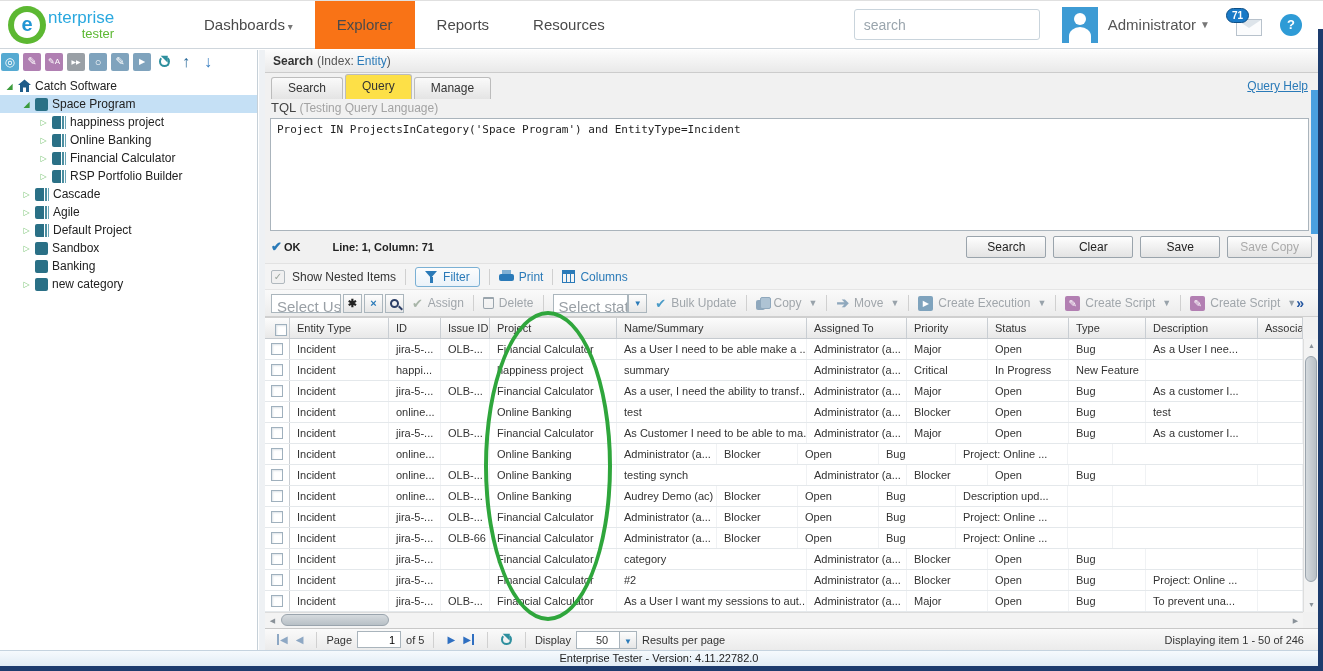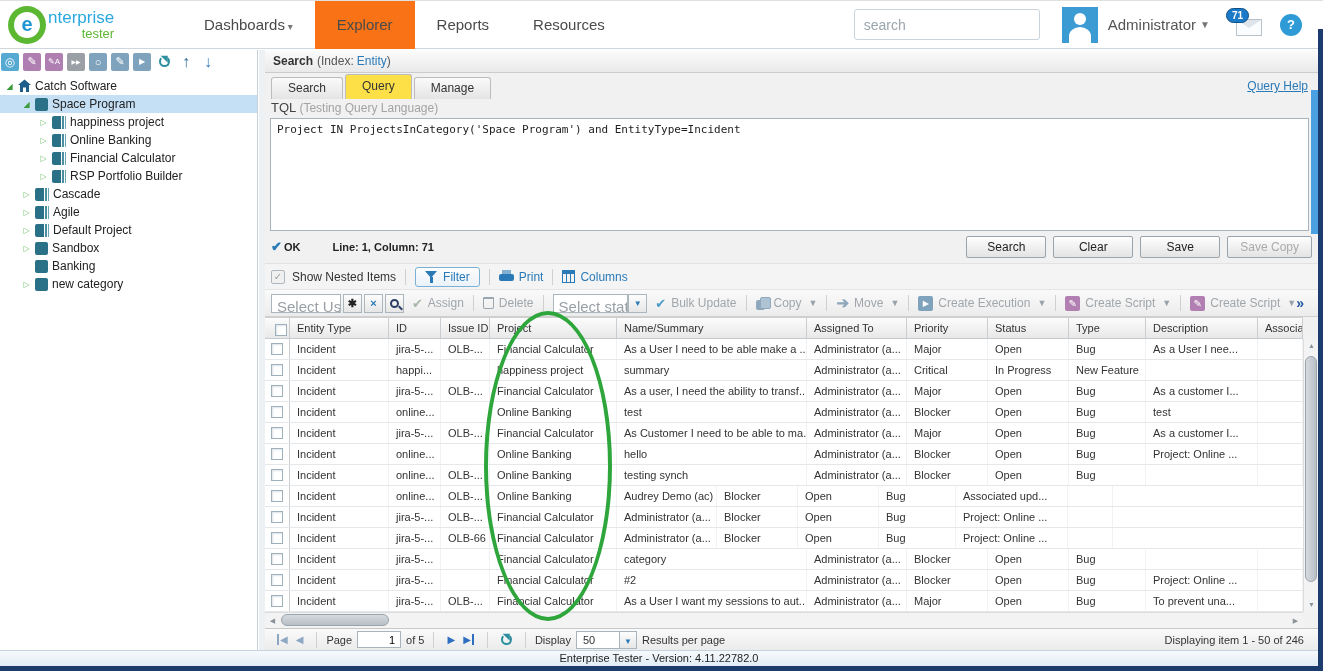--- a/index.html
+++ b/index.html
@@ -165,21 +165,21 @@
            background:linear-gradient(#fafafa,#ebebeb); border-top:1px solid #c8c8c8;
            display:flex; align-items:center; font-size:11px; color:#333; padding:0 8px; }
   .pg-ico { font-size:10px; cursor:pointer; margin:0 4px; }
   .pg-muted { color:#8ea8c4; }
   .pg-blue { color:#2f6fc1; }
   .pg-bar-l { border-left:2px solid #8ea8c4; padding-left:1px; }
   .pg-bar-r { border-right:2px solid #2f6fc1; padding-right:1px; }
   .page-input { width:44px; height:17px; border:1px solid #a9b4bc; text-align:right; font-size:11px;
                 padding-right:5px; margin:0 5px; font-family:"Liberation Sans",sans-serif; }
   .disp-select { display:flex; align-items:center; height:18px; margin:0 5px; }
-  .disp-val { width:44px; height:18px; border:1px solid #a9b4bc; background:#fff; padding:2px 6px; }
+  .disp-val { width:44px; height:18px; border:1px solid #a9b4bc; background:#fff; padding:2px 19px; }
   .disp-chev { width:17px; height:18px; border:1px solid #a9b4bc; border-left:none;
                background:linear-gradient(#fdfdfd,#e6e6e6); text-align:center; line-height:16px; cursor:pointer; }
   .displaying { margin-left:auto; padding-right:6px; }
   .statusbar { position:absolute; left:0; top:649px; width:1318px; height:16px;
                background:linear-gradient(#f6fafd,#e1ecf5); border-top:1px solid #c5d3df;
                text-align:center; font-size:11px; color:#222; line-height:15px; }
   .bottom-strip { position:absolute; left:0; top:665px; width:1323px; height:6px; background:#1d3c6e; }
   .right-strip { position:absolute; left:1318px; top:28px; width:5px; height:643px; background:#1d3c6e; }
 </style>
 </head>
@@ -512,21 +512,20 @@
         <span class="dcell" style="width: 45px;"></span>
       </div>
       <div class="drow">
         <span class="dcell cb-cell" style="width: 25px; padding: 0px;">
           <span class="row-cb"></span>
         </span>
         <span class="dcell" style="width: 99px;">Incident</span>
         <span class="dcell" style="width: 52px;">online...</span>
         <span class="dcell" style="width: 49px;"></span>
         <span class="dcell" style="width: 127px;">Online Banking</span>
-        <span class="dcell" style="width: 190px;">hello</span>
         <span class="dcell" style="width: 100px;">Administrator (a...</span>
         <span class="dcell" style="width: 81px;">Blocker</span>
         <span class="dcell" style="width: 81px;">Open</span>
         <span class="dcell" style="width: 77px;">Bug</span>
         <span class="dcell" style="width: 112px;">Project: Online ...</span>
         <span class="dcell" style="width: 45px;"></span>
       </div>
       <div class="drow">
         <span class="dcell cb-cell" style="width: 25px; padding: 0px;">
           <span class="row-cb"></span>
@@ -548,21 +547,21 @@
           <span class="row-cb"></span>
         </span>
         <span class="dcell" style="width: 99px;">Incident</span>
         <span class="dcell" style="width: 52px;">online...</span>
         <span class="dcell" style="width: 49px;">OLB-...</span>
         <span class="dcell" style="width: 127px;">Online Banking</span>
         <span class="dcell" style="width: 100px;">Audrey Demo (ac)</span>
         <span class="dcell" style="width: 81px;">Blocker</span>
         <span class="dcell" style="width: 81px;">Open</span>
         <span class="dcell" style="width: 77px;">Bug</span>
-        <span class="dcell" style="width: 112px;">Associated upd...</span>
+        <span class="dcell" style="width: 112px;">Description upd...</span>
         <span class="dcell" style="width: 45px;"></span>
       </div>
       <div class="drow">
         <span class="dcell cb-cell" style="width: 25px; padding: 0px;">
           <span class="row-cb"></span>
         </span>
         <span class="dcell" style="width: 99px;">Incident</span>
         <span class="dcell" style="width: 52px;">jira-5-...</span>
         <span class="dcell" style="width: 49px;">OLB-...</span>
         <span class="dcell" style="width: 127px;">Financial Calculator</span>

